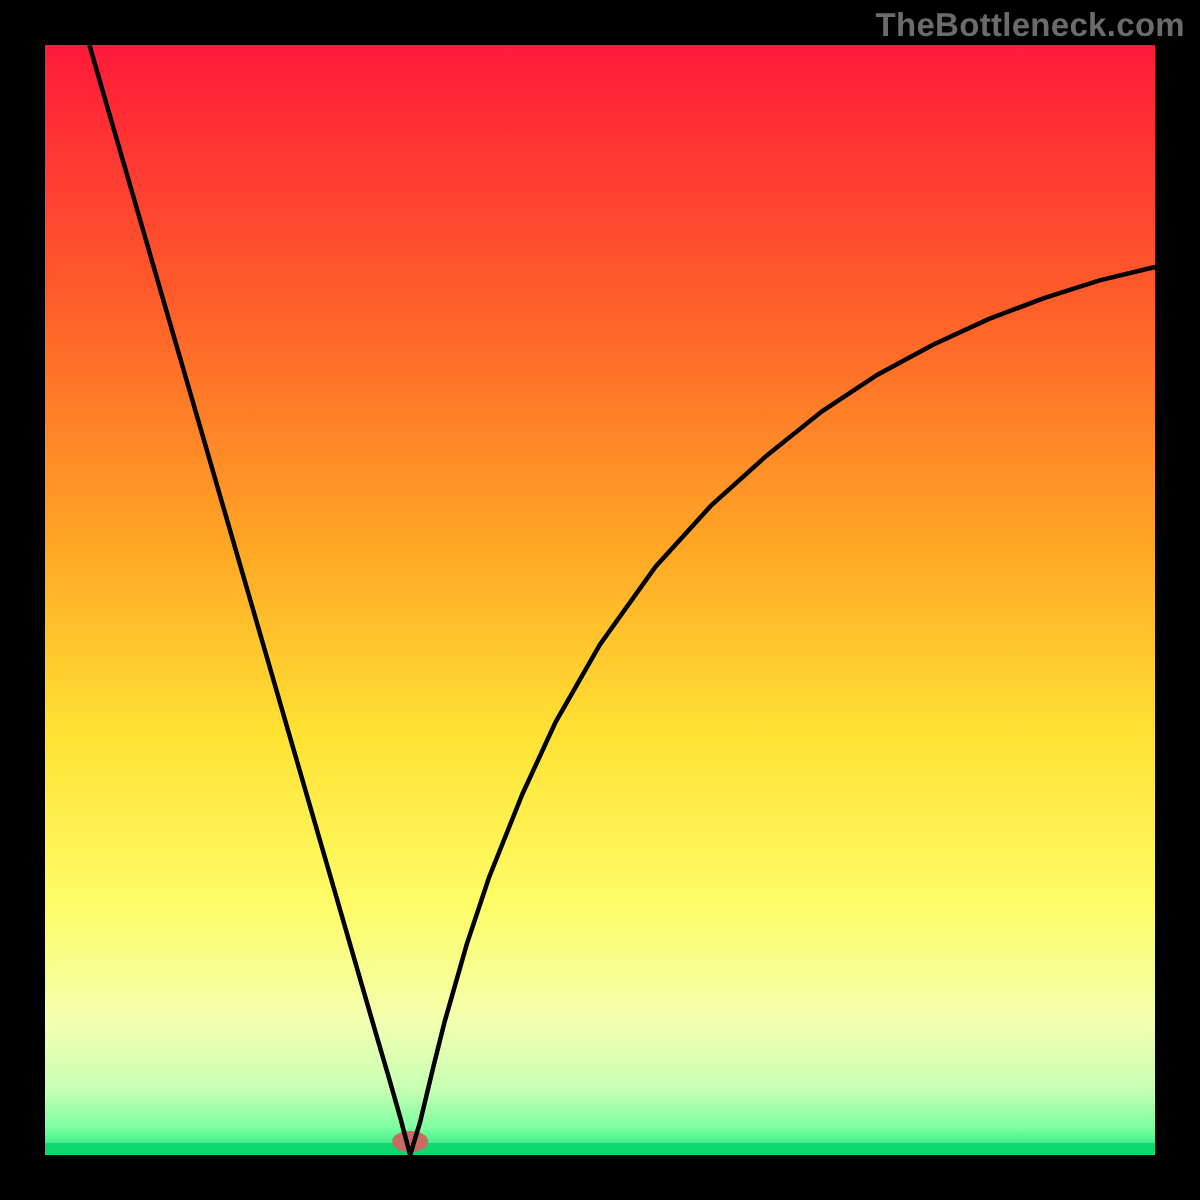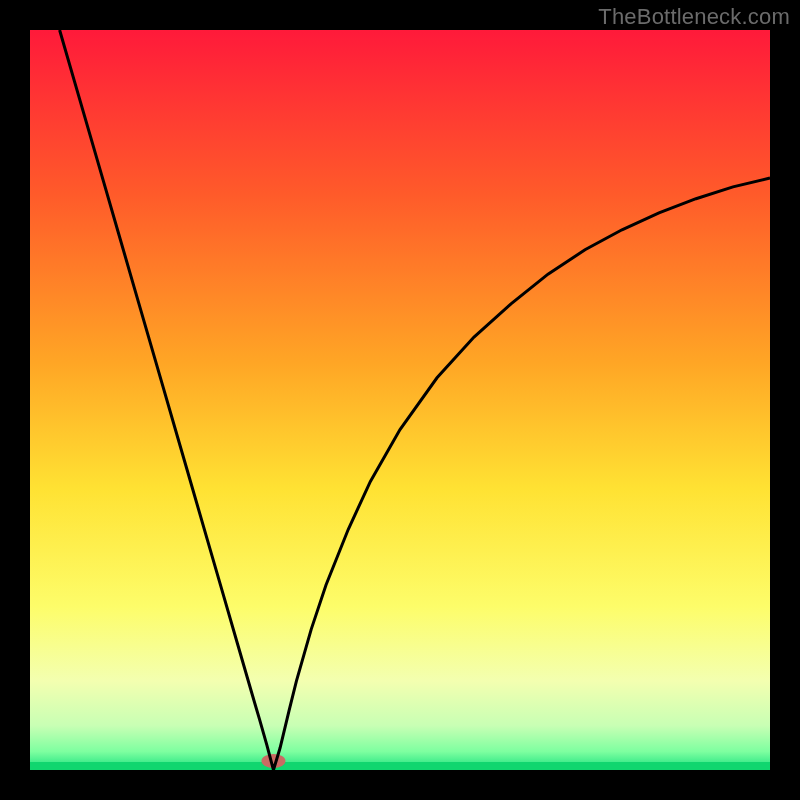--- a/index.html
+++ b/index.html
@@ -16,21 +16,21 @@
     width: 800px;
     height: 800px;
     background: #000;
   }
   .watermark {
     position: absolute;
     top: 4px;
     right: 10px;
     color: #6b6b6b;
     font-size: 22px;
-    font-weight: 400;
+    font-weight: 700;
     letter-spacing: 0.2px;
   }
   svg {
     position: absolute;
     top: 0;
     left: 0;
   }
 </style>
 </head>
 <body>

